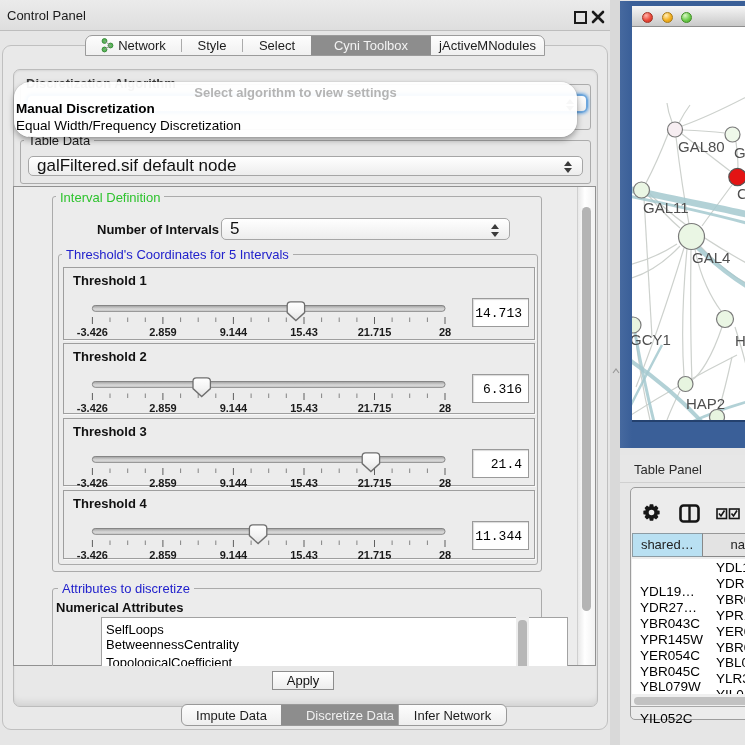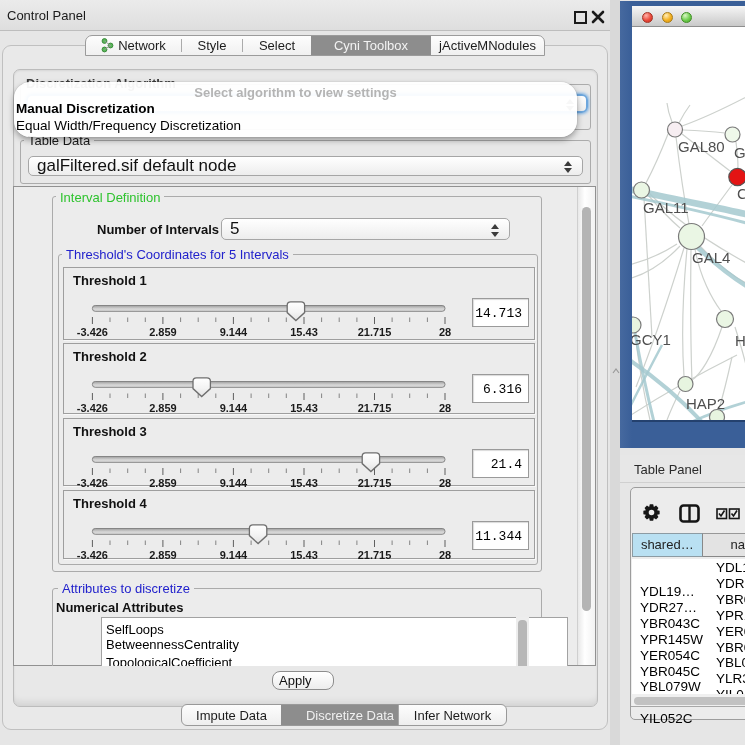--- a/index.html
+++ b/index.html
@@ -55,22 +55,22 @@
 
 
 #attrlist { left:63px; top:617px; width:467px; height:60px; background:#fff;
   border:1px solid #a2a2a2; font-size:13px; color:#000;margin-left:38px; }
 #attrlist div { padding-left:4px; height:18px; line-height:18px; }
 #listsb { left:516px; top:617px; width:13px; height:49px; background:#ededed; }
 #listthumb { left:518px; top:620px; width:9px; height:60px; background:#b7b7b7; border-radius:4px; }
 
 
 #apply { left:272px; top:671px; width:62px; height:19px; background:linear-gradient(#ffffff,#ededed);
-  border:1px solid #8d8d8d; border-radius:8px; font-size:13px; color:#111; text-align:left;
-  line-height:17px; z-index:3;padding-left:6px; }
+  border:1px solid #8d8d8d; border-radius:0; font-size:13px; color:#111; text-align:center;
+  line-height:17px; z-index:3; }
 #btabs { left:143px; top:704px; height:22px; display:flex; border:1px solid #999;
   border-radius:6px; overflow:hidden; background:linear-gradient(#fdfdfd,#eee); z-index:6;margin-left:38px; }
 #btabs .tab { display:flex; align-items:center; justify-content:center; font-size:13px; color:#1c1c1c; }
 #btabs .sel { background:#8d8d8d; color:#f0f0f0;padding-left:21px; }
 #btabs .sep { width:1px; background:#a8a8a8; }
 
 
 #popup { left:14px; top:82px; width:563px; height:55px; background:rgba(255,255,255,0.95);
   border-radius:16px; box-shadow:0 3px 6px rgba(0,0,0,0.35), 0 0 1px rgba(0,0,0,0.3); z-index:10; }
 #popup .ph { position:absolute; left:0; right:0; top:3px; text-align:center; font-size:13px;

